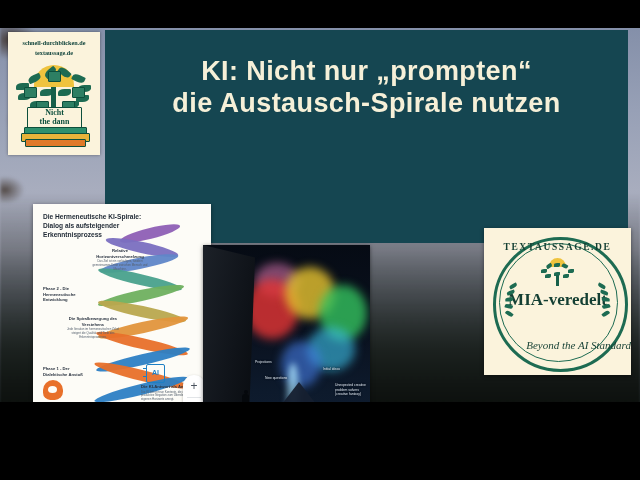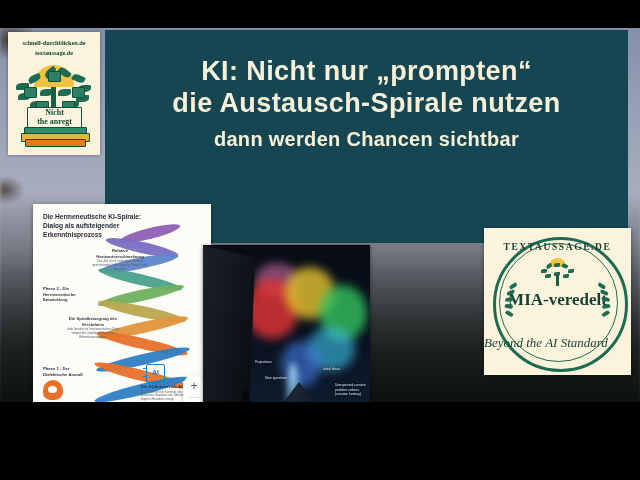--- a/index.html
+++ b/index.html
@@ -148,22 +148,22 @@
   .seal{position:absolute;left:484px;top:228px;width:147px;height:147px;background:#fbf3dc;
         z-index:30;box-shadow:0 1px 4px rgba(0,0,0,.45);}
   .seal-ring{position:absolute;left:9px;top:9px;width:129px;height:129px;border-radius:50%;
              border:3px solid #1d6b52;background:#fbf3dc;}
   .seal-ring2{position:absolute;left:15px;top:15px;width:117px;height:117px;border-radius:50%;
              border:1.4px solid #1d6b52;}
   .seal-top{position:absolute;left:0;top:14px;width:147px;text-align:center;color:#143f33;
             font-family:"Liberation Serif",serif;font-size:9.5px;font-weight:bold;letter-spacing:1.6px;}
   .seal-mid{position:absolute;left:0;top:62px;width:147px;text-align:center;color:#143f33;
             font-family:"Liberation Serif",serif;font-size:17px;font-weight:bold;}
-  .seal-bot{position:absolute;left:0;bottom:24px;width:147px;text-align:left;color:#143f33;
-            font-family:"Liberation Serif",serif;font-size:13px;font-style:italic;}
+  .seal-bot{position:absolute;left:0;bottom:24px;width:147px;text-align:right;color:#143f33;
+            font-family:"Liberation Serif",serif;font-size:11px;font-style:italic;}
   .seal-tree{position:absolute;left:57px;top:30px;width:33px;height:30px;}
   .seal-tree .sun2{position:absolute;left:8px;top:0;width:17px;height:9px;background:#efc33e;border-radius:9px 9px 0 0;}
   .seal-tree .cp{position:absolute;left:0;top:5px;width:33px;height:17px;}
   .seal-tree .lf{position:absolute;width:6px;height:3.5px;background:#1d6b52;border-radius:50% 10% 50% 10%;}
   .seal-tree .tk{position:absolute;left:15px;top:17px;width:3px;height:11px;background:#17604a;}
   .laurel{position:absolute;width:4px;height:34px;}
   .laurel i{position:absolute;width:8px;height:4px;background:#1d6b52;border-radius:50% 10% 50% 10%;}
   .lau-l{left:26px;top:56px;transform:rotate(12deg);}
   .lau-r{right:26px;top:56px;transform:rotate(-12deg) scaleX(-1);}
 </style>
@@ -173,21 +173,20 @@
 <div class="stage">
 
   <div class="bg"></div>
   <div class="bg-trees"></div>
   <div class="bg-branch"></div>
 
   <div class="teal"></div>
   <div class="titles">
     <div class="t1">KI: Nicht nur „prompten“</div>
     <div class="t2">die Austausch-Spirale nutzen</div>
-    <div class="t4">dann werden Chancen sichtbar</div>
   </div>
 
   <div class="logo">
     <div class="logo-urls">
       <div>schnell-durchblicken.de</div>
       <div>textaussage.de</div>
     </div>
     <div class="logo-art">
       <div class="sun"></div>
       <div class="canopy">
@@ -205,21 +204,21 @@
         <div class="leaf" style="left:44px;top:22px;"></div>
         <div class="tablet" style="left:10px;top:20px;"></div>
         <div class="tablet" style="left:34px;top:4px;"></div>
         <div class="tablet" style="left:58px;top:20px;"></div>
         <div class="tablet" style="left:22px;top:34px;"></div>
         <div class="tablet" style="left:48px;top:34px;"></div>
       </div>
       <div class="trunk"></div>
       <div class="plaque">
         <span>Nicht</span><br>
-        <span>the anregt</span>
+        <span>the dann</span>
       </div>
       <div class="bk bk1"></div>
       <div class="bk bk2"></div>
       <div class="bk bk3"></div>
     </div>
   </div>
 
   <div class="doc">
     <div class="doc-h">
       <div>Die Hermeneutische KI-Spirale:</div>

